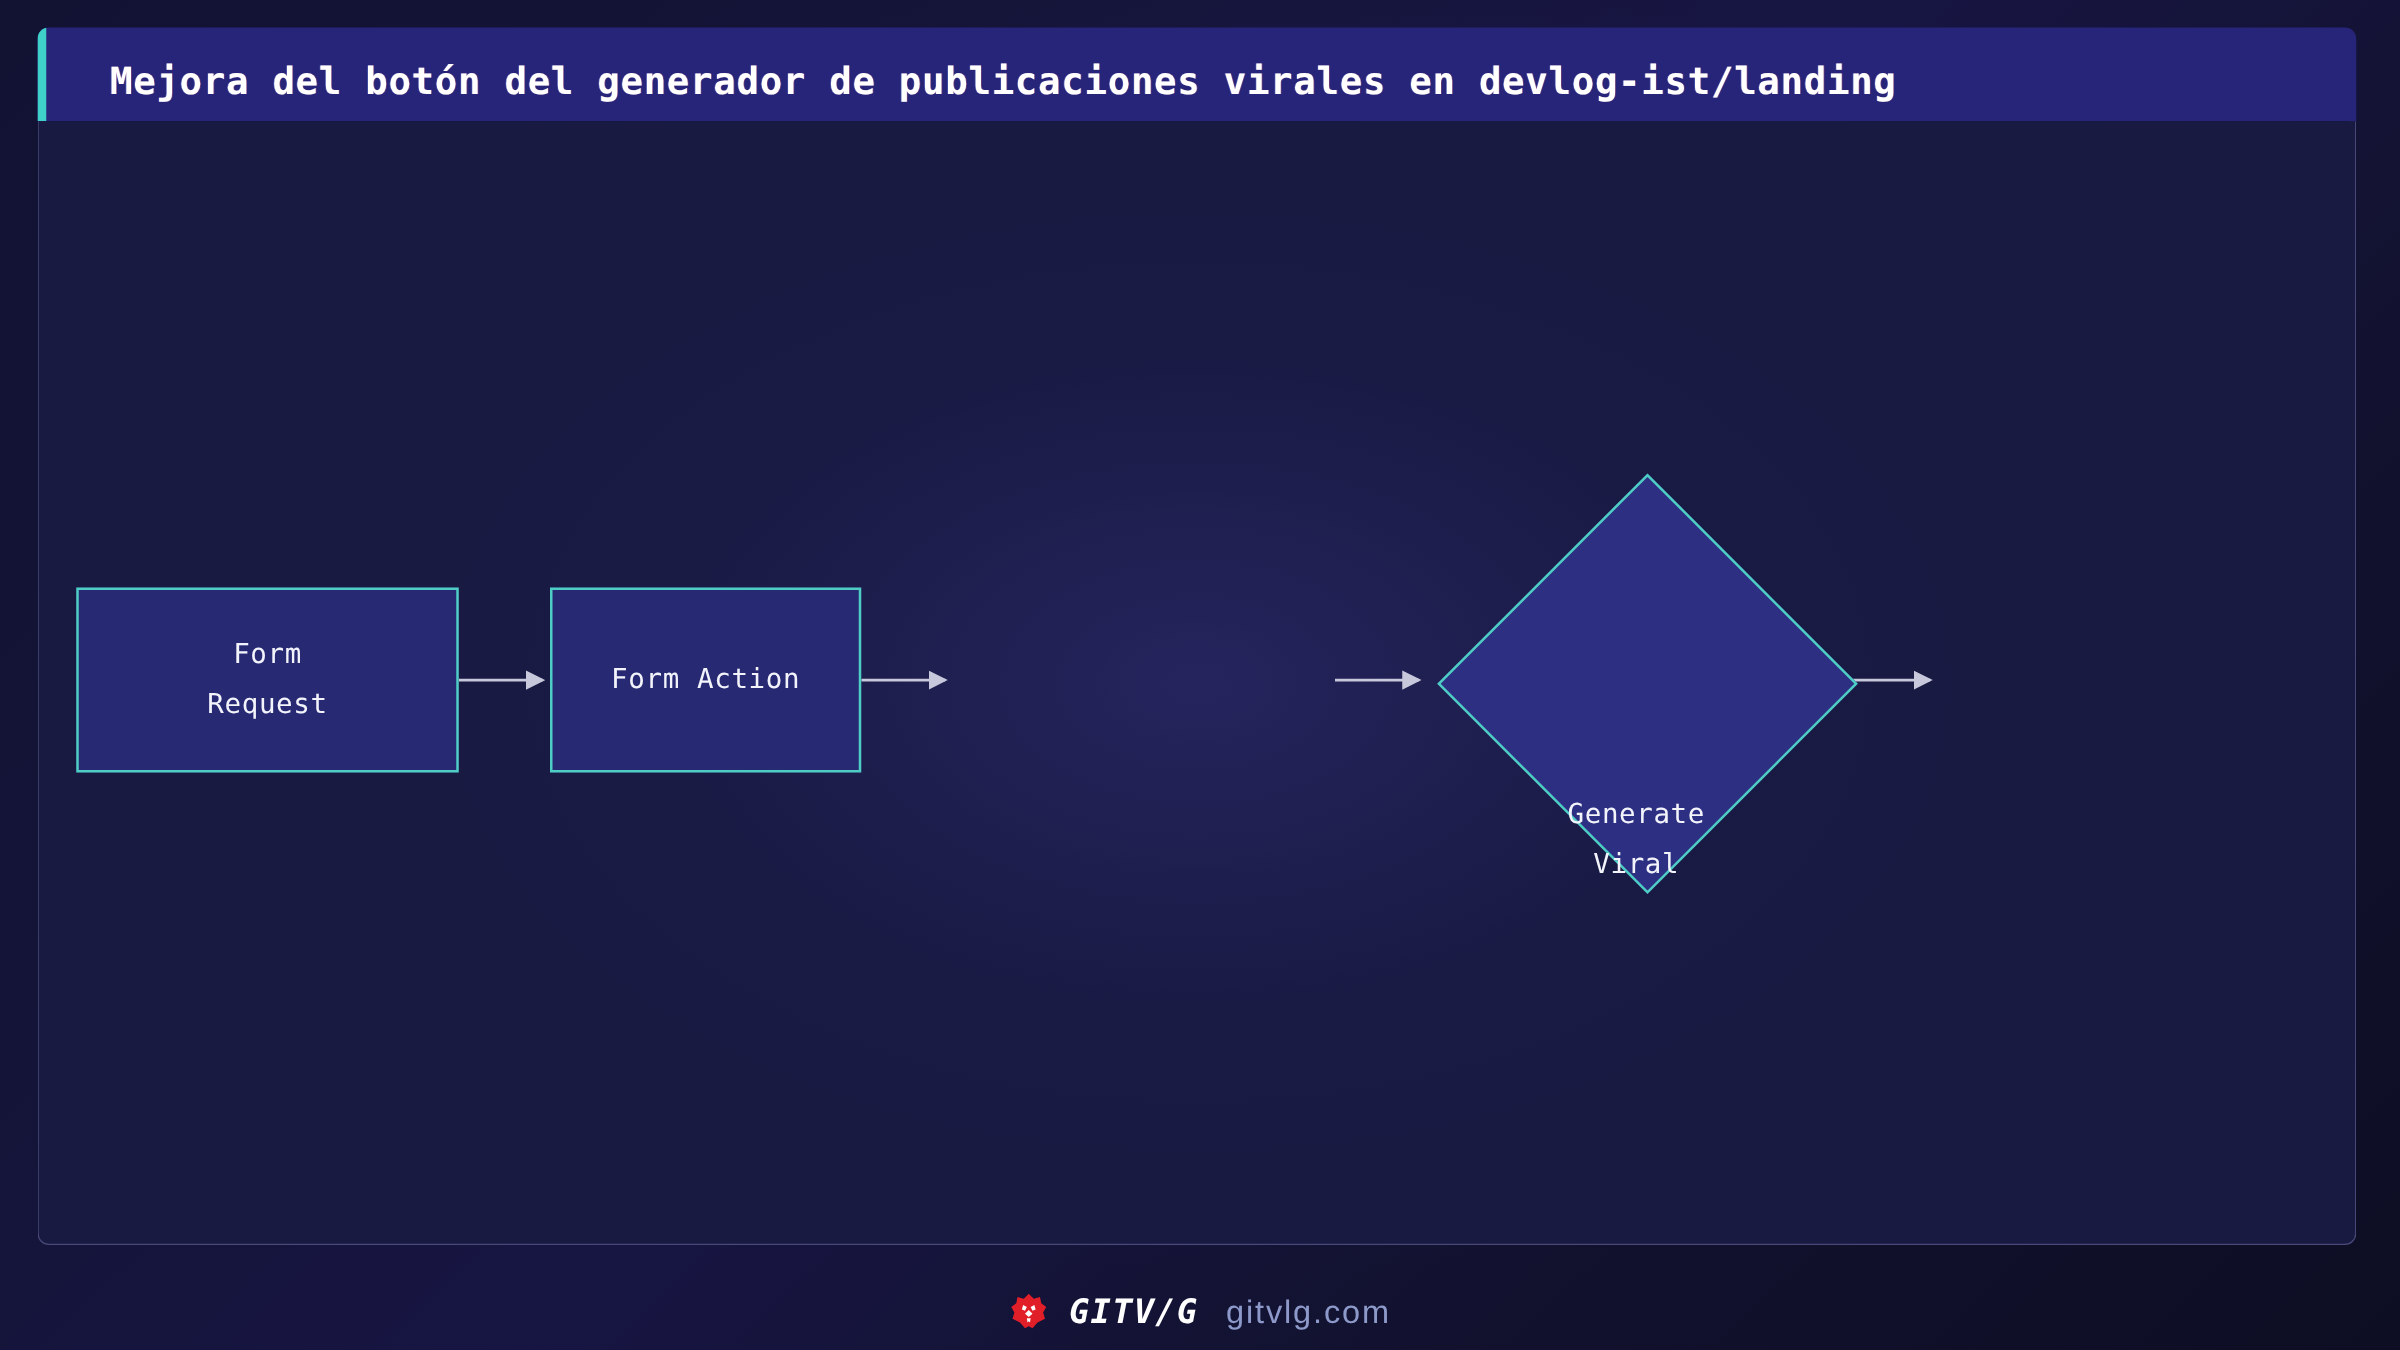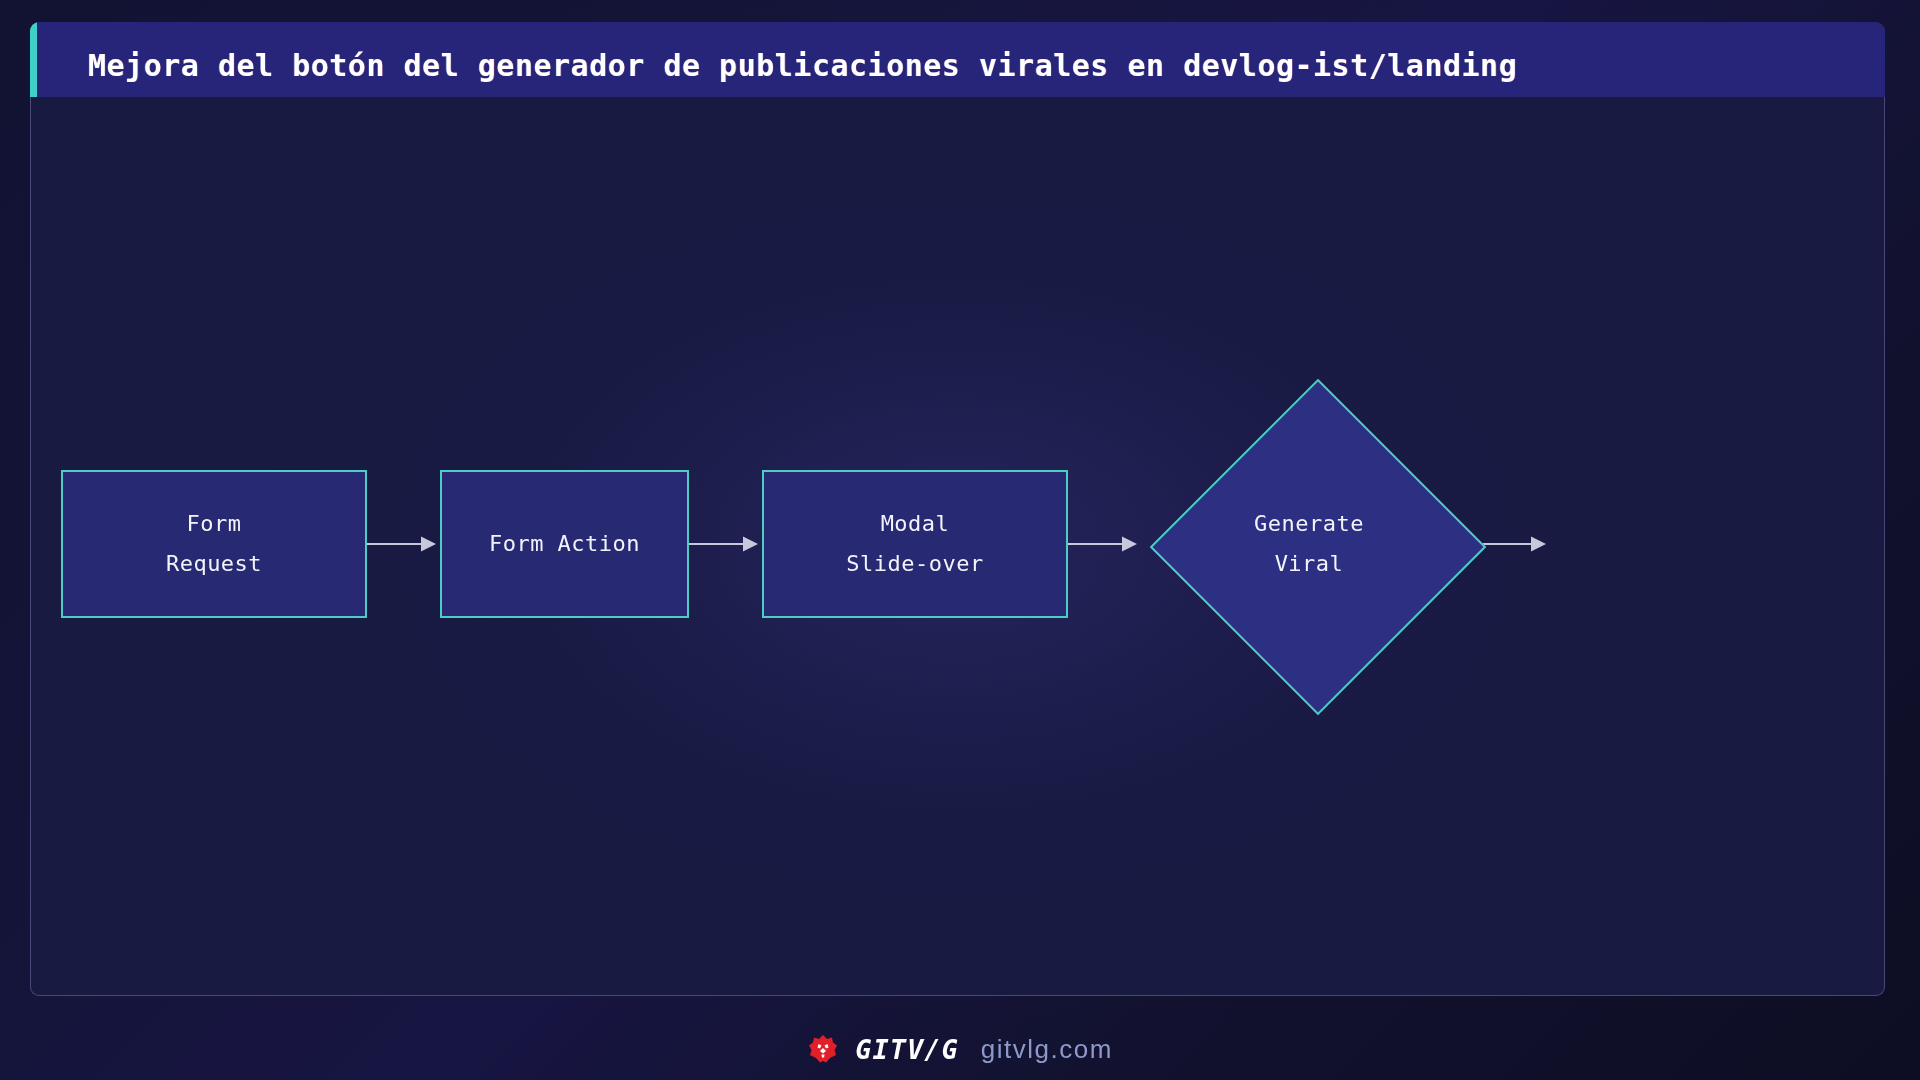--- a/index.html
+++ b/index.html
@@ -115,21 +115,21 @@
     background: #2c2f82;
     border: 2px solid #4ecdc4;
     box-sizing: border-box;
     transform: rotate(45deg);
   }
   .diamond-label {
     position: absolute;
     display: flex;
     flex-direction: column;
     align-items: center;
-    justify-content: center;
+    justify-content: flex-end;
     color: #f2f3fb;
     font-family: "DejaVu Sans Mono", monospace;
     font-size: 22px;
     line-height: 40px;
     letter-spacing: 0.5px;
     text-align: center;
     white-space: pre;
   }
 
   .edge {
@@ -200,24 +200,20 @@
 
       <div class="node" style="left:30px; top:373px; width:306px; height:148px;">
         <span>Form</span>
         <span>Request</span>
       </div>
 
       <div class="node" style="left:409px; top:373px; width:249px; height:148px;">
         <span>Form Action</span>
       </div>
 
-      <div class="node" style="left:731px; top:373px; width:306px; height:148px;">
-        <span>Modal</span>
-        <span>Slide-over</span>
-      </div>
 
       <div class="node-diamond" style="left:1168px; top:331px; width:238px; height:238px;"></div>
       <div class="diamond-label" style="left:1110px; top:279px; width:336px; height:336px;">
         <span>Generate</span>
         <span>Viral</span>
       </div>
 
 
     </div>
   </div>

